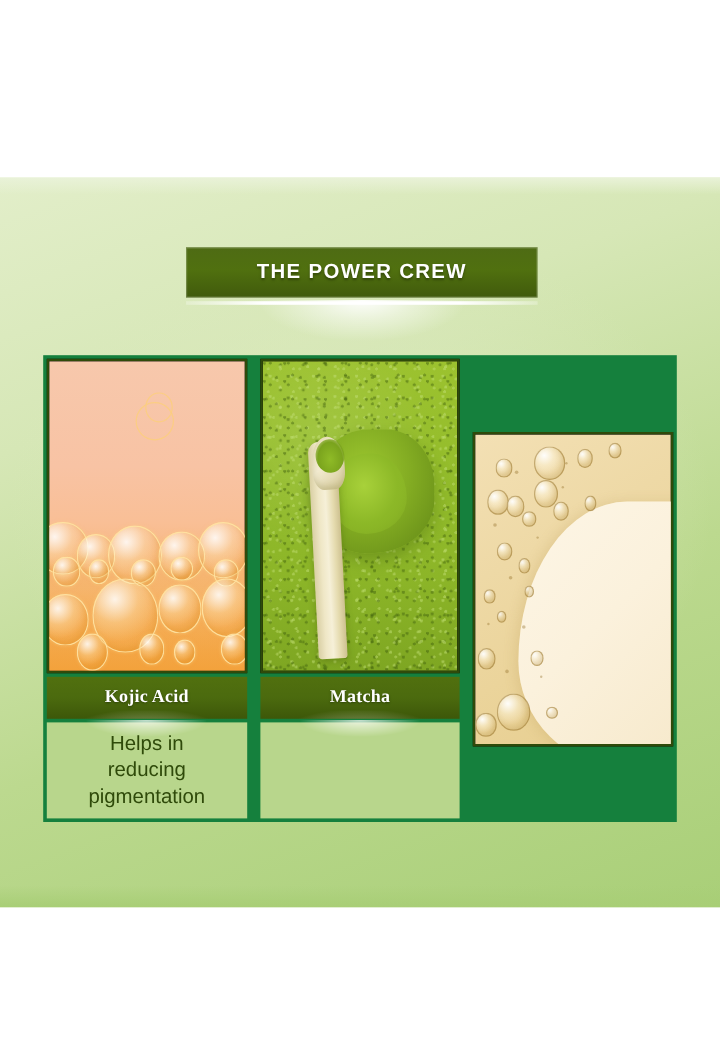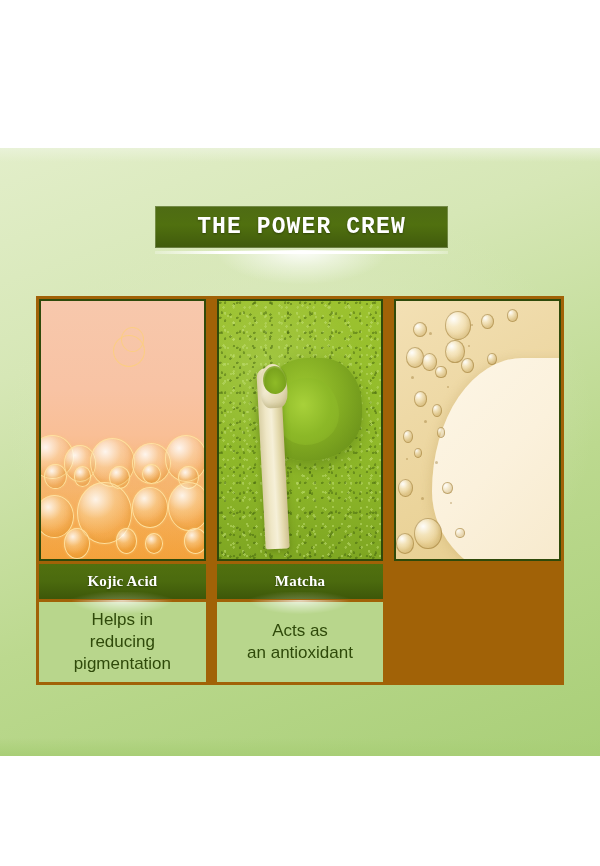--- a/index.html
+++ b/index.html
@@ -26,42 +26,42 @@
 
   
   .banner-wrap{position:absolute;left:155px;top:206px;width:293px;}
   .banner{
     position:relative;height:42px;
     background:linear-gradient(to bottom,#4e6b14 0%,#50700f 45%,#405a0c 100%);
     box-shadow:inset 0 0 0 1px rgba(255,255,255,.22);
     display:flex;align-items:center;justify-content:center;
   }
   .banner-title{
-    font-family:Liberation Mono, monospace;font-weight:700;font-size:23px;
+    font-family:Liberation Sans, sans-serif;font-weight:700;font-size:17px;
     letter-spacing:1.1px;color:#ffffff;white-space:nowrap;
     text-shadow:0 1px 2px rgba(0,0,0,.35);
   }
   .banner-underline{
     position:relative;margin-top:3px;height:3px;width:293px;
     background:linear-gradient(to right,rgba(255,255,255,.25) 0%,#ffffff 22%,#ffffff 78%,rgba(255,255,255,.25) 100%);
   }
   .banner-glow{
     position:absolute;left:50%;top:44px;transform:translateX(-50%);
     width:170px;height:34px;pointer-events:none;
     background:radial-gradient(ellipse at 50% 0%,rgba(255,255,255,.95) 0%,rgba(255,255,255,.45) 35%,rgba(255,255,255,0) 72%);
   }
 
   
   .card{
     position:absolute;left:36px;top:296px;width:528px;height:389px;
-    background:#a16207;padding:3px;box-sizing:border-box;
+    background:#15803d;padding:3px;box-sizing:border-box;
     display:flex;
   }
   .col{position:relative;flex:1 1 0;display:flex;flex-direction:column;min-width:0;}
-  .col + .col{margin-left:11px;}
+  .col + .col{margin-left:11px;justify-content:center;}
 
   
   .thumb{
     position:relative;height:262px;overflow:hidden;
     border:2px solid #2f4a0a;box-sizing:border-box;background:#000;
   }
   .thumb .scene{position:absolute;inset:0;}
 
   
   .scene-kojic{
@@ -230,22 +230,20 @@
           <div class="m-scoop-head"></div>
           <div class="m-scoop-pile"></div>
         </div>
       </div>
       <div class="label-bar">
         <span class="label-text">Matcha</span>
         <span class="glow"></span>
       </div>
       <div class="desc">
         <span class="glow"></span>
-        <span class="desc-text">Acts as
-an antioxidant</span>
       </div>
     </div>
 
     <div class="col">
       <div class="thumb">
         <div class="scene scene-hyal">
           <div class="h-crescent"></div>
           <div class="h-bub" style="left:30%;top:4%;width:16%;height:11%;"></div>
           <div class="h-bub" style="left:10%;top:8%;width:9%;height:6%;"></div>
           <div class="h-bub" style="left:52%;top:5%;width:8%;height:6%;"></div>

